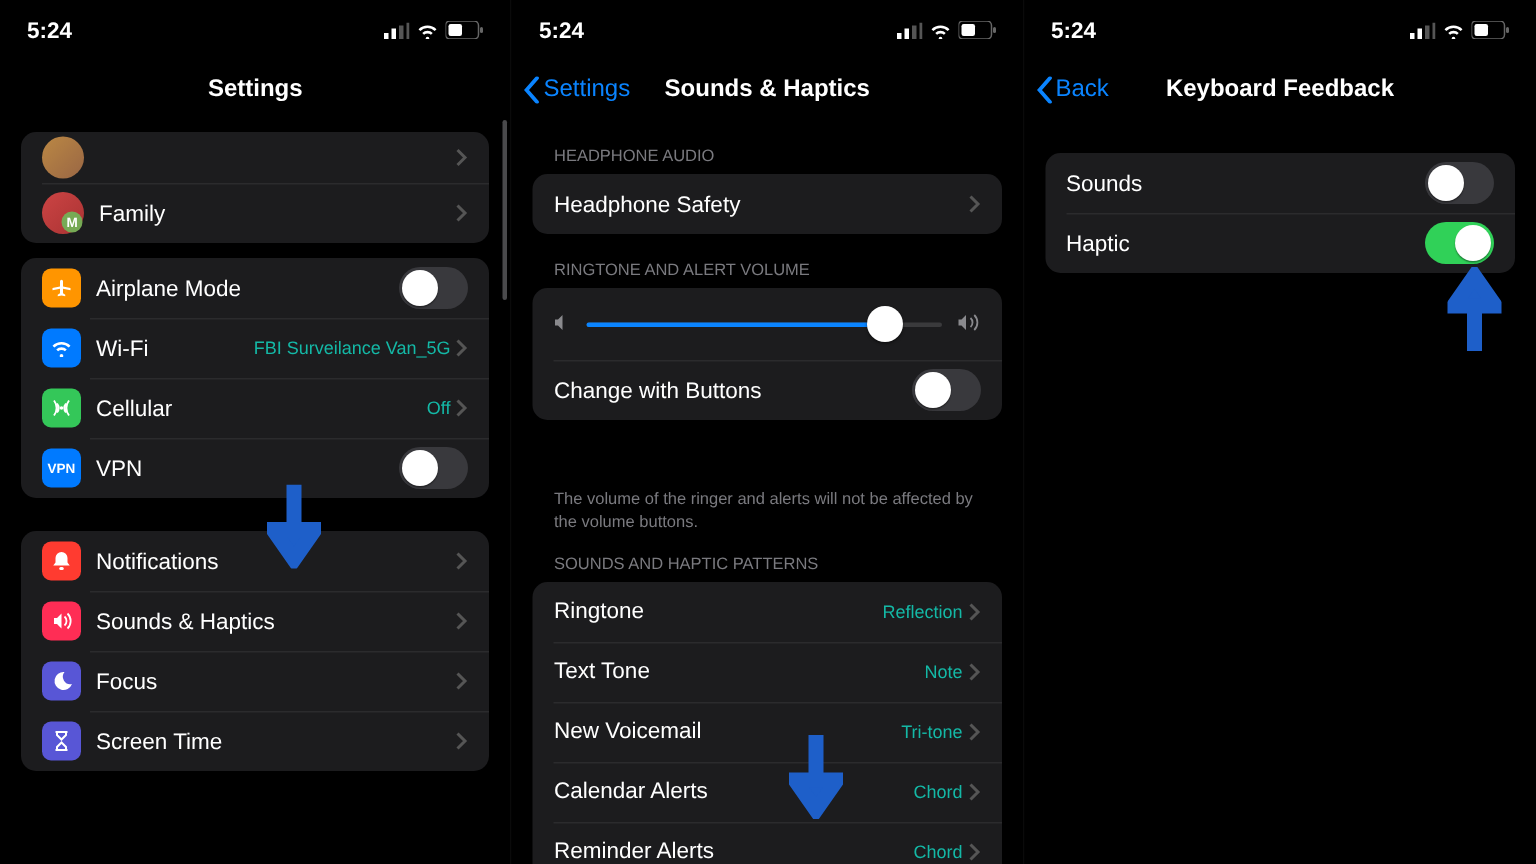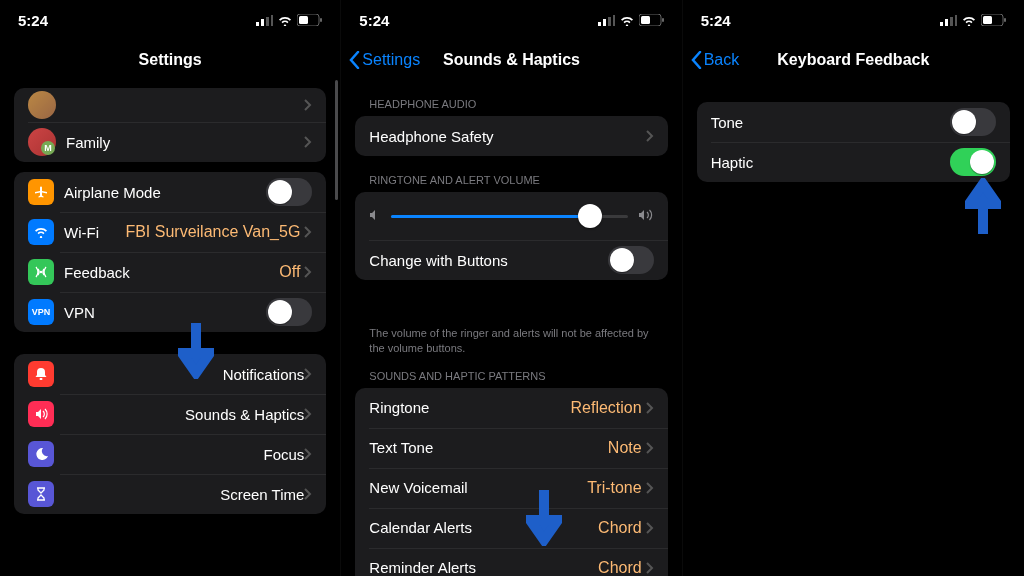--- a/index.html
+++ b/index.html
@@ -20,21 +20,21 @@
   .content{padding:0 0 0 0;}
   .grouplabel{font-size:11px;color:#7a7a7f;text-transform:uppercase;padding:18px 28px 6px;}
   .grouplabel.tight{padding-top:10px;}
   .footer{font-size:11px;color:#7a7a7f;padding:6px 28px 4px;line-height:1.35;margin-top:40px;}
   .group{background:#1c1c1e;margin:0 14px;border-radius:10px;overflow:hidden;}
   .cell{display:flex;align-items:center;height:40px;padding:0 14px;position:relative;}
   .cell + .cell::before{content:"";position:absolute;left:14px;right:0;top:0;height:1px;background:#2b2b2d;}
   .cell.icon + .cell.icon::before{left:46px;}
   .cell .icn{width:26px;height:26px;border-radius:6px;margin-right:10px;display:flex;align-items:center;justify-content:center;flex:0 0 26px;}
   .cell .label{flex:1;font-size:15px;color:#fff;white-space:nowrap;overflow:hidden;text-overflow:ellipsis;}
-  .cell .value{font-size:16px;color:#fdba74;margin-right:4px;white-space:nowrap;}
+  .cell .value{font-size:12px;color:#14b8a6;margin-right:4px;white-space:nowrap;}
   .chev{width:8px;height:12px;flex:0 0 8px;}
   .chev svg{display:block;}
   
   .toggle{width:46px;height:28px;border-radius:14px;background:#39393d;position:relative;flex:0 0 46px;}
   .toggle .knob{width:24px;height:24px;border-radius:12px;background:#fff;position:absolute;top:2px;left:2px;box-shadow:0 1px 1px rgba(0,0,0,.4);}
   .toggle.on{background:#30d158;}
   .toggle.on .knob{left:20px;}
   
   .sliderrow{height:48px;display:flex;align-items:center;padding:0 14px;position:relative;}
   .sliderrow + .cell::before{content:"";position:absolute;left:14px;right:0;top:0;height:1px;background:#2b2b2d;}
@@ -134,40 +134,40 @@
               </svg>
             </span>
       </div>
       <div class="cell icon">
         <span class="icn" style="background:#34c759">
               <svg width="14" height="14" viewBox="0 0 14 14">
                 <path d="M2 2a8 8 0 010 10M4 4a5 5 0 010 6M12 2a8 8 0 000 10M10 4a5 5 0 000 6" stroke="#fff" stroke-width="1.3" fill="none"></path>
                 <circle cx="7" cy="7" r="1.2" fill="#fff"></circle>
               </svg>
             </span>
-        <span class="label">Feedback</span>
+        <span class="label">Cellular</span>
         <span class="value">Off</span>
         <span class="chev">
               <svg width="8" height="12">
                 <path d="M1 1l5 5-5 5" stroke="#555" stroke-width="2" fill="none"></path>
               </svg>
             </span>
       </div>
       <div class="cell icon">
         <span class="icn" style="background:#007aff">
               <span style="font-size:9px;font-weight:700;color:#fff;">VPN</span>
             </span>
         <span class="label">VPN</span>
         <span class="toggle">
               <span class="knob"></span>
             </span>
       </div>
     </div>
 
-    <div class="group" style="margin-top:22px;text-align:right;">
+    <div class="group" style="margin-top:22px;">
       <div class="cell icon">
         <span class="icn" style="background:#ff3b30">
               <svg width="14" height="14" viewBox="0 0 14 14">
                 <path d="M7 1a4 4 0 014 4v3l1.5 2h-11L3 8V5a4 4 0 014-4z" fill="#fff"></path>
                 <rect x="5.5" y="11" width="3" height="2" rx="1" fill="#fff"></rect>
               </svg>
             </span>
         <span class="label">Notifications</span>
         <span class="chev">
               <svg width="8" height="12">
@@ -396,21 +396,21 @@
       <svg viewBox="0 0 11 18">
             <path d="M9 1L2 9l7 8" stroke="#0a84ff" stroke-width="2.5" fill="none" stroke-linecap="round"></path>
           </svg>
       <span>Back</span>
     </div>
     <div class="title">Keyboard Feedback</div>
   </div>
   <div class="content">
     <div class="group" style="margin-top:22px;">
       <div class="cell">
-        <span class="label">Tone</span>
+        <span class="label">Sounds</span>
         <span class="toggle">
               <span class="knob"></span>
             </span>
       </div>
       <div class="cell">
         <span class="label">Haptic</span>
         <span class="toggle on">
               <span class="knob"></span>
             </span>
       </div>

